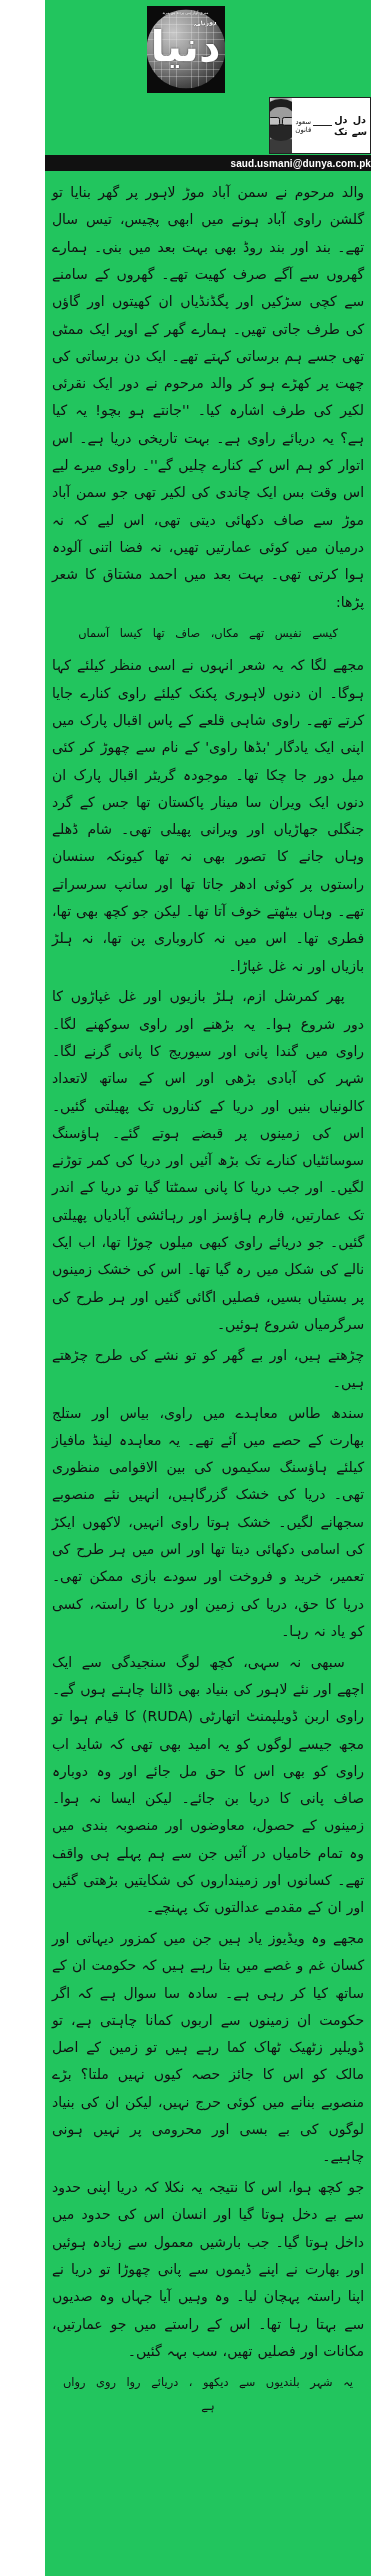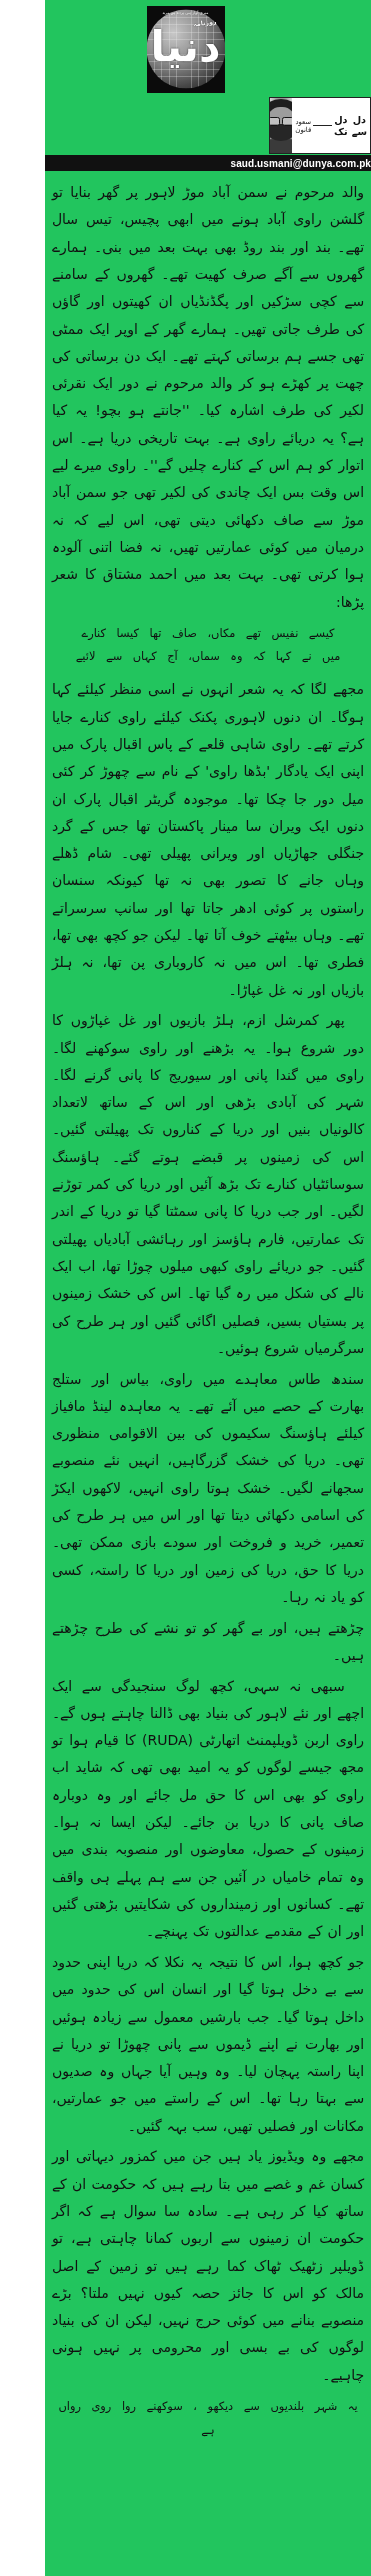--- a/index.html
+++ b/index.html
@@ -298,33 +298,32 @@
 
   <div class="email-bar">
     <span class="email">saud.usmani@dunya.com.pk</span>
   </div>
 
   <div class="article">
 
     <p class="para">والد مرحوم نے سمن آباد موڑ لاہور پر گھر بنایا تو گلشن راوی آباد ہونے میں ابھی پچیس، تیس سال تھے۔ بند اور بند روڈ بھی بہت بعد میں بنی۔ ہمارے گھروں سے آگے صرف کھیت تھے۔ گھروں کے سامنے سے کچی سڑکیں اور پگڈنڈیاں ان کھیتوں اور گاؤں کی طرف جاتی تھیں۔ ہمارے گھر کے اوپر ایک ممٹی تھی جسے ہم برساتی کہتے تھے۔ ایک دن برساتی کی چھت پر کھڑے ہو کر والد مرحوم نے دور ایک نقرئی لکیر کی طرف اشارہ کیا۔ ''جانتے ہو بچو! یہ کیا ہے؟ یہ دریائے راوی ہے۔ بہت تاریخی دریا ہے۔ اس اتوار کو ہم اس کے کنارے چلیں گے''۔ راوی میرے لیے اس وقت بس ایک چاندی کی لکیر تھی جو سمن آباد موڑ سے صاف دکھائی دیتی تھی، اس لیے کہ نہ درمیان میں کوئی عمارتیں تھیں، نہ فضا اتنی آلودہ ہوا کرتی تھی۔ بہت بعد میں احمد مشتاق کا شعر پڑھا:</p>
 
     <div class="verse">
-      <div class="verse-line">کیسے نفیس تھے مکاں، صاف تھا کیسا کنارے</div>
-      <div class="verse-line">میں نے کہا کہ وہ سماں، آج کہاں سے لائیے</div>
+      <div class="verse-line">کیسے نفیس تھے مکاں، صاف تھا کیسا آسماں</div>
     </div>
 
     <p class="para">مجھے لگا کہ یہ شعر انہوں نے اسی منظر کیلئے کہا ہوگا۔ ان دنوں لاہوری پکنک کیلئے راوی کنارے جایا کرتے تھے۔ راوی شاہی قلعے کے پاس اقبال پارک میں اپنی ایک یادگار 'بڈھا راوی' کے نام سے چھوڑ کر کئی میل دور جا چکا تھا۔ موجودہ گریٹر اقبال پارک ان دنوں ایک ویران سا مینار پاکستان تھا جس کے گرد جنگلی جھاڑیاں اور ویرانی پھیلی تھی۔ شام ڈھلے وہاں جانے کا تصور بھی نہ تھا کیونکہ سنسان راستوں پر کوئی ادھر جاتا تھا اور سانپ سرسراتے تھے۔ وہاں بیٹھتے خوف آتا تھا۔ لیکن جو کچھ بھی تھا، فطری تھا۔ اس میں نہ کاروباری پن تھا، نہ ہلڑ بازیاں اور نہ غل غپاڑا۔</p>
     <p class="para indent">پھر کمرشل ازم، ہلڑ بازیوں اور غل غپاڑوں کا دور شروع ہوا۔ یہ بڑھنے اور راوی سوکھنے لگا۔ راوی میں گندا پانی اور سیوریج کا پانی گرنے لگا۔ شہر کی آبادی بڑھی اور اس کے ساتھ لاتعداد کالونیاں بنیں اور دریا کے کناروں تک پھیلتی گئیں۔ اس کی زمینوں پر قبضے ہوتے گئے۔ ہاؤسنگ سوسائٹیاں کنارے تک بڑھ آئیں اور دریا کی کمر توڑنے لگیں۔ اور جب دریا کا پانی سمٹتا گیا تو دریا کے اندر تک عمارتیں، فارم ہاؤسز اور رہائشی آبادیاں پھیلتی گئیں۔ جو دریائے راوی کبھی میلوں چوڑا تھا، اب ایک نالے کی شکل میں رہ گیا تھا۔ اس کی خشک زمینوں پر بستیاں بسیں، فصلیں اگائی گئیں اور ہر طرح کی سرگرمیاں شروع ہوئیں۔</p>
+    <p class="para">چڑھتے ہیں، اور بے گھر کو تو نشے کی طرح چڑھتے ہیں۔</p>
     <p class="para">سندھ طاس معاہدے میں راوی، بیاس اور ستلج بھارت کے حصے میں آئے تھے۔ یہ معاہدہ لینڈ مافیاز کیلئے ہاؤسنگ سکیموں کی بین الاقوامی منظوری تھی۔ دریا کی خشک گزرگاہیں، انہیں نئے منصوبے سجھانے لگیں۔ خشک ہوتا راوی انہیں، لاکھوں ایکڑ کی اسامی دکھائی دیتا تھا اور اس میں ہر طرح کی تعمیر، خرید و فروخت اور سودے بازی ممکن تھی۔ دریا کا حق، دریا کی زمین اور دریا کا راستہ، کسی کو یاد نہ رہا۔</p>
-    <p class="para">چڑھتے ہیں، اور بے گھر کو تو نشے کی طرح چڑھتے ہیں۔</p>
     <p class="para indent">سبھی نہ سہی، کچھ لوگ سنجیدگی سے ایک اچھے اور نئے لاہور کی بنیاد بھی ڈالنا چاہتے ہوں گے۔ راوی اربن ڈویلپمنٹ اتھارٹی (RUDA) کا قیام ہوا تو مجھ جیسے لوگوں کو یہ امید بھی تھی کہ شاید اب راوی کو بھی اس کا حق مل جائے اور وہ دوبارہ صاف پانی کا دریا بن جائے۔ لیکن ایسا نہ ہوا۔ زمینوں کے حصول، معاوضوں اور منصوبہ بندی میں وہ تمام خامیاں در آئیں جن سے ہم پہلے ہی واقف تھے۔ کسانوں اور زمینداروں کی شکایتیں بڑھتی گئیں اور ان کے مقدمے عدالتوں تک پہنچے۔</p>
+    <p class="para">مجھے وہ ویڈیوز یاد ہیں جن میں کمزور دیہاتی اور کسان غم و غصے میں بتا رہے ہیں کہ حکومت ان کے ساتھ کیا کر رہی ہے۔ سادہ سا سوال ہے کہ اگر حکومت ان زمینوں سے اربوں کمانا چاہتی ہے، تو ڈویلپر زٹھیک ٹھاک کما رہے ہیں تو زمین کے اصل مالک کو اس کا جائز حصہ کیوں نہیں ملتا؟ بڑے منصوبے بنانے میں کوئی حرج نہیں، لیکن ان کی بنیاد لوگوں کی بے بسی اور محرومی پر نہیں ہونی چاہیے۔</p>
     <p class="para">جو کچھ ہوا، اس کا نتیجہ یہ نکلا کہ دریا اپنی حدود سے بے دخل ہوتا گیا اور انسان اس کی حدود میں داخل ہوتا گیا۔ جب بارشیں معمول سے زیادہ ہوئیں اور بھارت نے اپنے ڈیموں سے پانی چھوڑا تو دریا نے اپنا راستہ پہچان لیا۔ وہ وہیں آیا جہاں وہ صدیوں سے بہتا رہا تھا۔ اس کے راستے میں جو عمارتیں، مکانات اور فصلیں تھیں، سب بہہ گئیں۔</p>
-    <p class="para">مجھے وہ ویڈیوز یاد ہیں جن میں کمزور دیہاتی اور کسان غم و غصے میں بتا رہے ہیں کہ حکومت ان کے ساتھ کیا کر رہی ہے۔ سادہ سا سوال ہے کہ اگر حکومت ان زمینوں سے اربوں کمانا چاہتی ہے، تو ڈویلپر زٹھیک ٹھاک کما رہے ہیں تو زمین کے اصل مالک کو اس کا جائز حصہ کیوں نہیں ملتا؟ بڑے منصوبے بنانے میں کوئی حرج نہیں، لیکن ان کی بنیاد لوگوں کی بے بسی اور محرومی پر نہیں ہونی چاہیے۔</p>
 
     <div class="verse">
-      <div class="verse-line">یہ شہر بلندیوں سے دیکھو ، سوکھنے روا روی رواں ہے</div>
+      <div class="verse-line">یہ شہر بلندیوں سے دیکھو ، دریائے روا روی رواں ہے</div>
     </div>
 
     <div class="tail"></div>
   </div>
 
 </div>
 
 
 </body></html>

